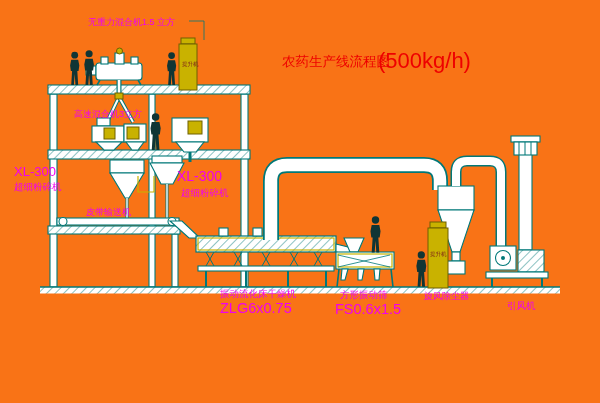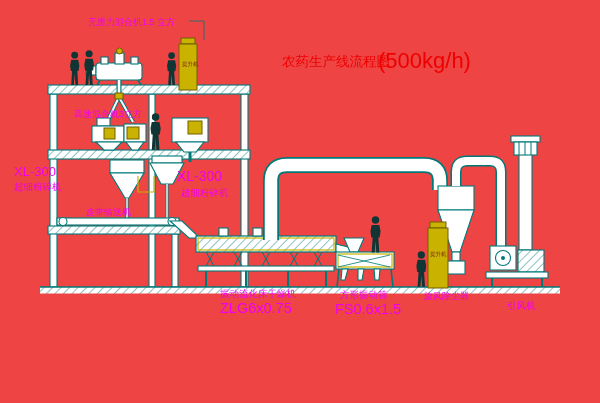--- a/index.html
+++ b/index.html
@@ -1,16 +1,16 @@
 <!DOCTYPE html>
 <html><head>
 <meta charset="utf-8">
 <style>
   html,body{margin:0;padding:0;background:#ffffff;}
-  .stage{position:relative;width:600px;height:403px;background:#ef4444;overflow:hidden;
+  .stage{position:relative;width:600px;height:403px;background:#f97316;overflow:hidden;
          font-family:"Liberation Sans","DejaVu Sans",sans-serif;}
   svg{display:block;}
   svg text{font-family:"Liberation Sans","DejaVu Sans",sans-serif;}
   .lbl{fill:#f000f0;}
   .ttl{fill:#ee0000;}
   .tiny{fill:#7a1a1a;}
   .tl{stroke:#007878;}
   .wf{fill:#ffffff;stroke:#007878;stroke-width:1.1;}
   .yf{fill:#c9b200;stroke:#6e6000;stroke-width:1;}
   .ya{fill:none;stroke:#c8b400;stroke-width:1.2;}

